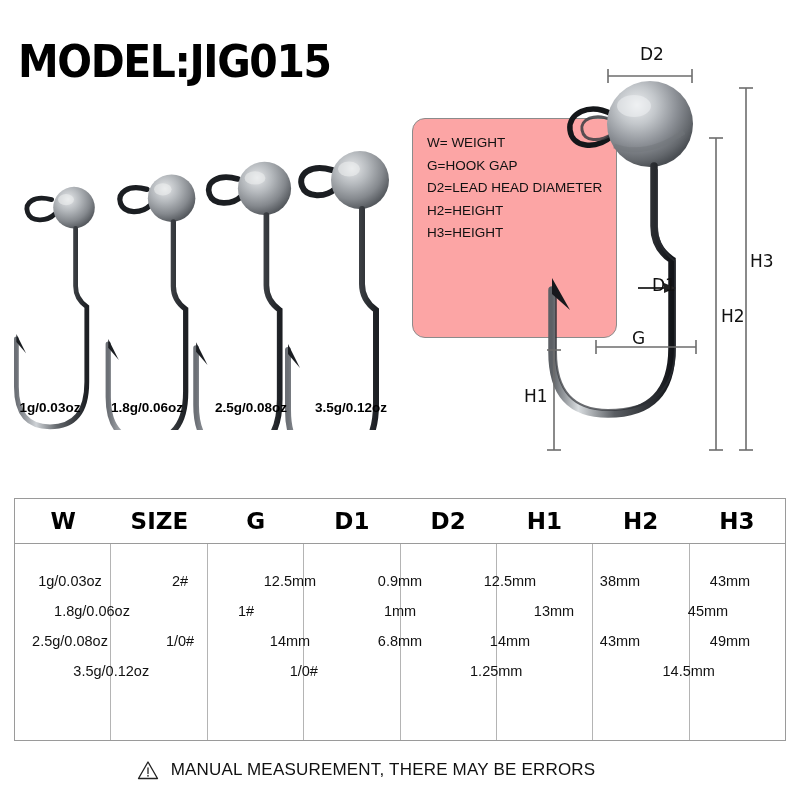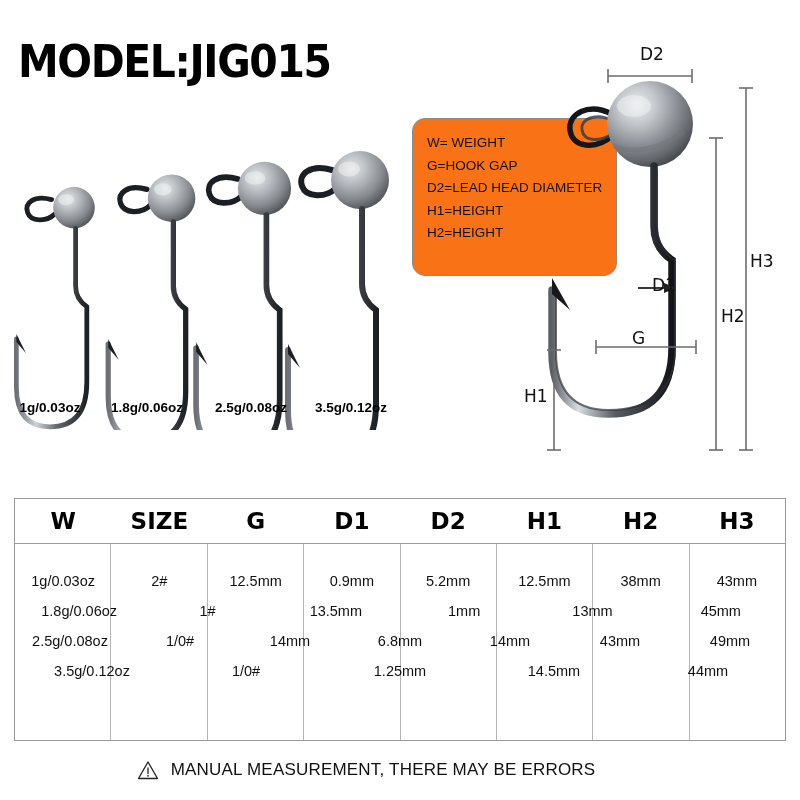--- a/index.html
+++ b/index.html
@@ -30,24 +30,24 @@
     white-space: nowrap;
     color: #000;
   }
 
   
   #legend {
     position: absolute;
     left: 412px;
     top: 118px;
     width: 205px;
-    height: 158px;
+    height: 220px;
     border: 1.6px solid #8b8b8b;
     border-radius: 13px;
-    background: #f97316;
+    background: #fca5a5;
     box-sizing: border-box;
     padding: 13px 0 7px 14px;
   }
   #legend .lrow {
     font-size: 13.5px;
     line-height: 22.5px;
     white-space: nowrap;
     color: #111;
   }
 
@@ -206,22 +206,22 @@
 
 <div class="sublabel" style="left:0px;width:100px;">1g/0.03oz</div>
 <div class="sublabel" style="left:92px;width:110px;">1.8g/0.06oz</div>
 <div class="sublabel" style="left:196px;width:110px;">2.5g/0.08oz</div>
 <div class="sublabel" style="left:296px;width:110px;">3.5g/0.12oz</div>
 
 <div id="legend">
   <div class="lrow">W= WEIGHT</div>
   <div class="lrow">G=HOOK GAP</div>
   <div class="lrow">D2=LEAD HEAD DIAMETER</div>
-  <div class="lrow">H1=HEIGHT</div>
   <div class="lrow">H2=HEIGHT</div>
+  <div class="lrow">H3=HEIGHT</div>
 </div>
 
 <svg id="main-diagram" width="300" height="420" viewBox="0 0 300 420" style="position:absolute;left:500px;top:62px;">
   <defs>
     <radialGradient id="ballBig" cx="35%" cy="28%" r="74%">
       <stop offset="0%" stop-color="#eceef0"></stop>
       <stop offset="30%" stop-color="#c3c7cb"></stop>
       <stop offset="62%" stop-color="#8d9197"></stop>
       <stop offset="88%" stop-color="#63676c"></stop>
       <stop offset="100%" stop-color="#4b4f54"></stop>
@@ -320,48 +320,45 @@
       <div class="colcell"></div>
       <div class="colcell"></div>
     </div>
 
     <div id="rows">
       <div class="trow">
         <div class="td">1g/0.03oz</div>
         <div class="td">2#</div>
         <div class="td">12.5mm</div>
         <div class="td">0.9mm</div>
-        <div class="td">5.2mm</div>
         <div class="td">12.5mm</div>
         <div class="td">38mm</div>
         <div class="td">43mm</div>
       </div>
       <div class="trow">
         <div class="td">1.8g/0.06oz</div>
         <div class="td">1#</div>
-        <div class="td">13.5mm</div>
         <div class="td">1mm</div>
         <div class="td">13mm</div>
         <div class="td">45mm</div>
       </div>
       <div class="trow">
         <div class="td">2.5g/0.08oz</div>
         <div class="td">1/0#</div>
         <div class="td">14mm</div>
         <div class="td">6.8mm</div>
         <div class="td">14mm</div>
         <div class="td">43mm</div>
         <div class="td">49mm</div>
       </div>
       <div class="trow">
         <div class="td">3.5g/0.12oz</div>
         <div class="td">1/0#</div>
         <div class="td">1.25mm</div>
         <div class="td">14.5mm</div>
-        <div class="td">44mm</div>
       </div>
     </div>
   </div>
 </div>
 
 <div id="footer">
   <svg width="22" height="20" viewBox="0 0 22 20">
     <path d="M11 2 L20.5 18.5 L1.5 18.5 Z" fill="none" stroke="#222" stroke-width="1.3" stroke-linejoin="round"></path>
     <line x1="11" y1="8" x2="11" y2="13.6" stroke="#222" stroke-width="1.3" stroke-linecap="round"></line>
     <circle cx="11" cy="15.8" r="0.85" fill="#222"></circle>

